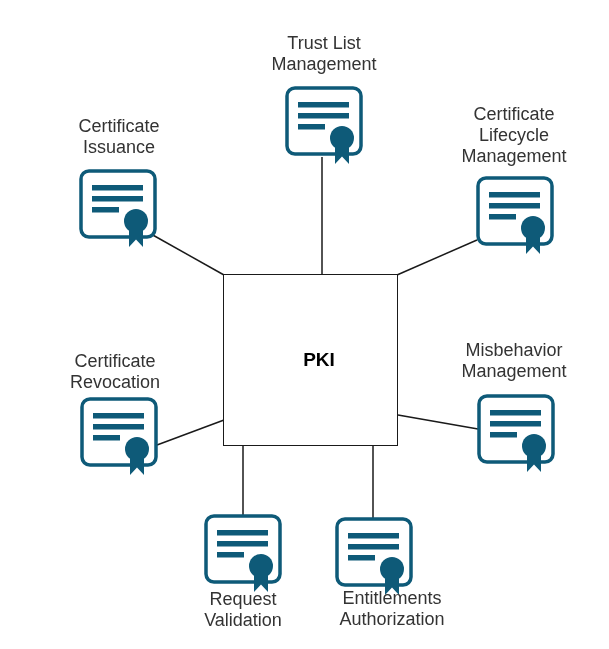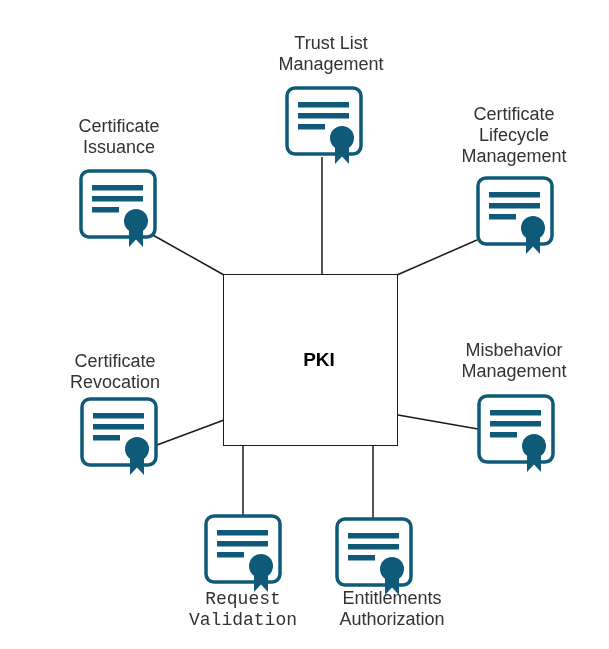--- a/index.html
+++ b/index.html
@@ -86,21 +86,21 @@
       <line x1="398" y1="415" x2="478" y2="429" stroke="#1a1a1a" stroke-width="1.5"></line>
       <line x1="243" y1="446" x2="243" y2="515" stroke="#1a1a1a" stroke-width="1.5"></line>
       <line x1="373" y1="446" x2="373" y2="518" stroke="#1a1a1a" stroke-width="1.5"></line>
     </svg>
 
   <div class="pki-box" id="center-box" style="left: 223px; top: 274px; width: 175px; height: 172px; padding-left: 17px;">
     <span class="pki-label">PKI</span>
   </div>
 
   <div class="node">
-    <div class="node-label" style="left: 221px; top: 33px;">Trust List
+    <div class="node-label" style="left: 214px; top: 33px;">Trust List
 Management</div>
     <div class="cert-icon" style="left: 285px; top: 86px;">
         <svg viewBox="0 0 78 80">
           <use href="#cert-glyph"></use>
         </svg>
       </div>
   </div>
 
   <div class="node">
     <div class="node-label" style="left: 9px; top: 116px;">Certificate
@@ -142,21 +142,21 @@
         </svg>
       </div>
   </div>
 
   <div class="node">
     <div class="cert-icon" style="left: 204px; top: 514px;">
         <svg viewBox="0 0 78 80">
           <use href="#cert-glyph"></use>
         </svg>
       </div>
-    <div class="node-label" style="left: 133px; top: 589px; font-family: Liberation Mono, monospace;">Request
+    <div class="node-label" style="left: 133px; top: 589px;">Request
 Validation</div>
   </div>
 
   <div class="node">
     <div class="cert-icon" style="left: 335px; top: 517px;">
         <svg viewBox="0 0 78 80">
           <use href="#cert-glyph"></use>
         </svg>
       </div>
     <div class="node-label" style="left: 282px; top: 588px;">Entitlements

